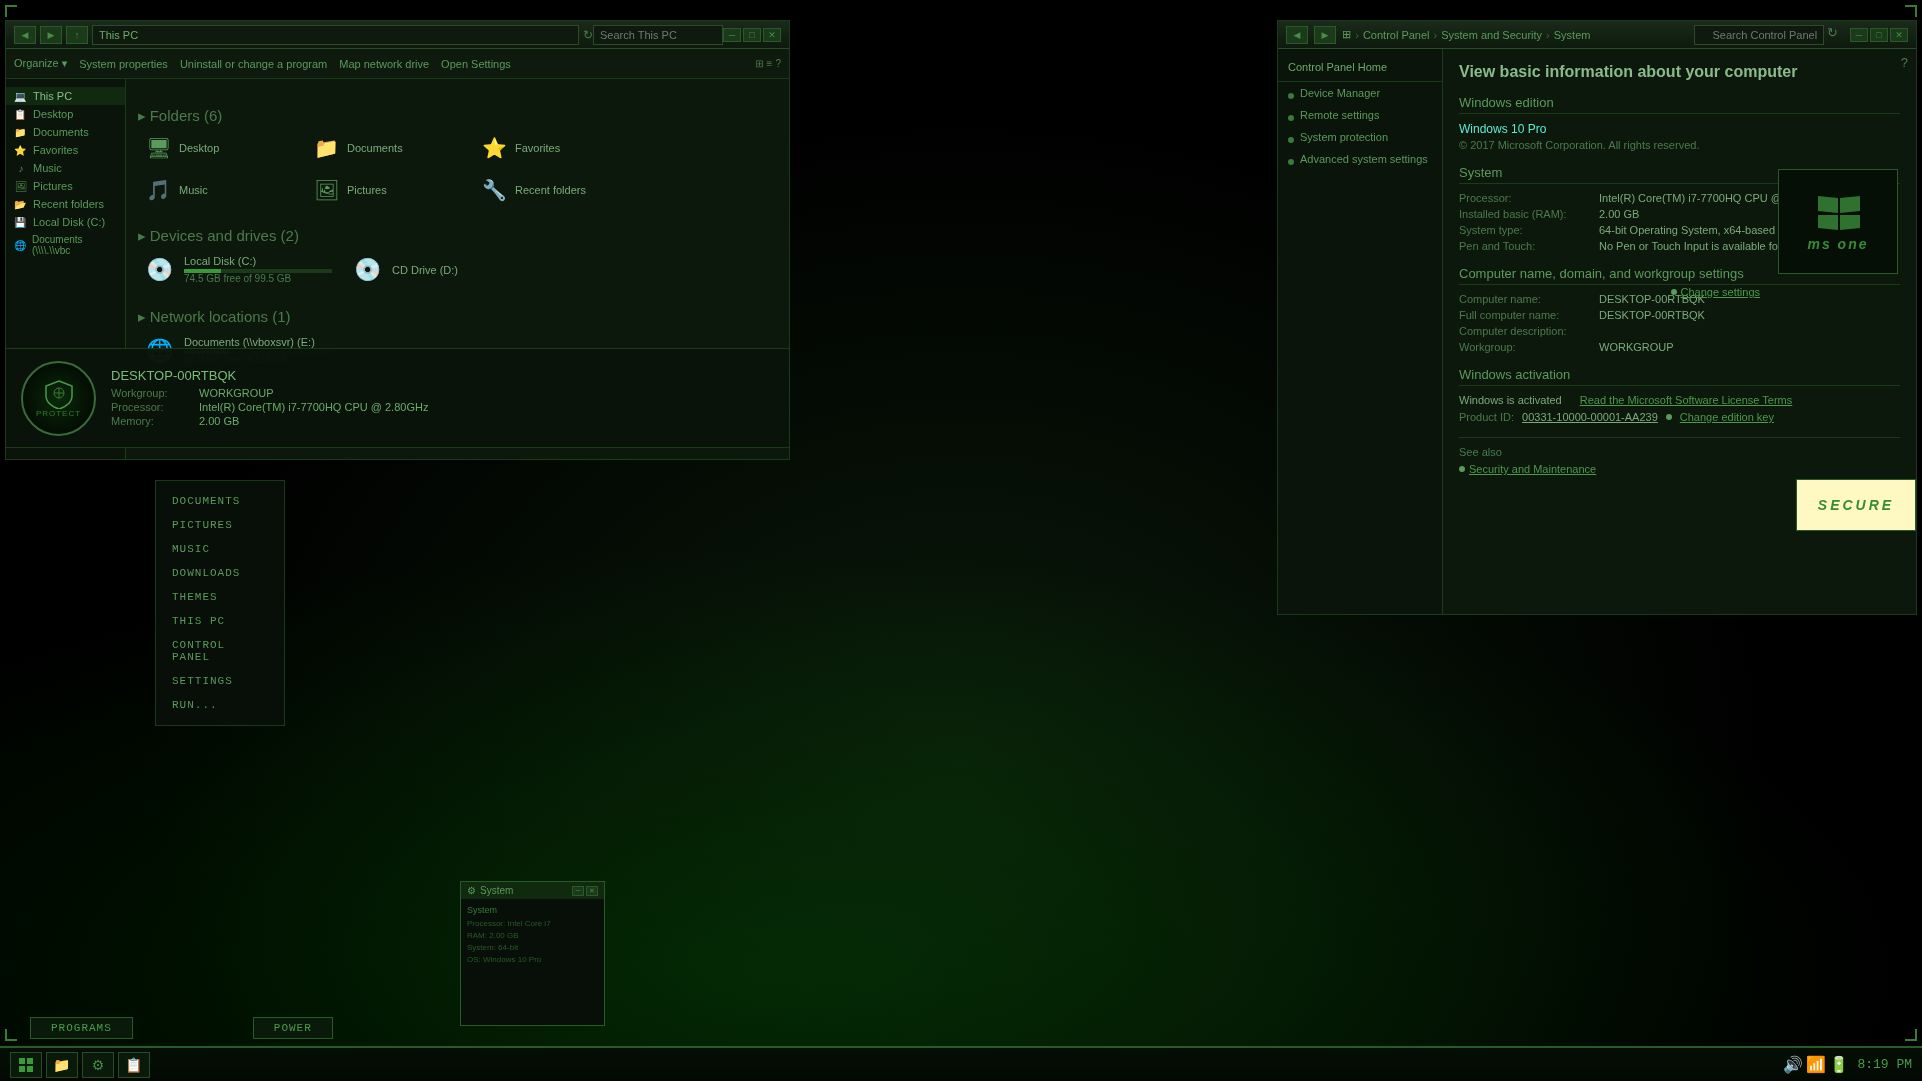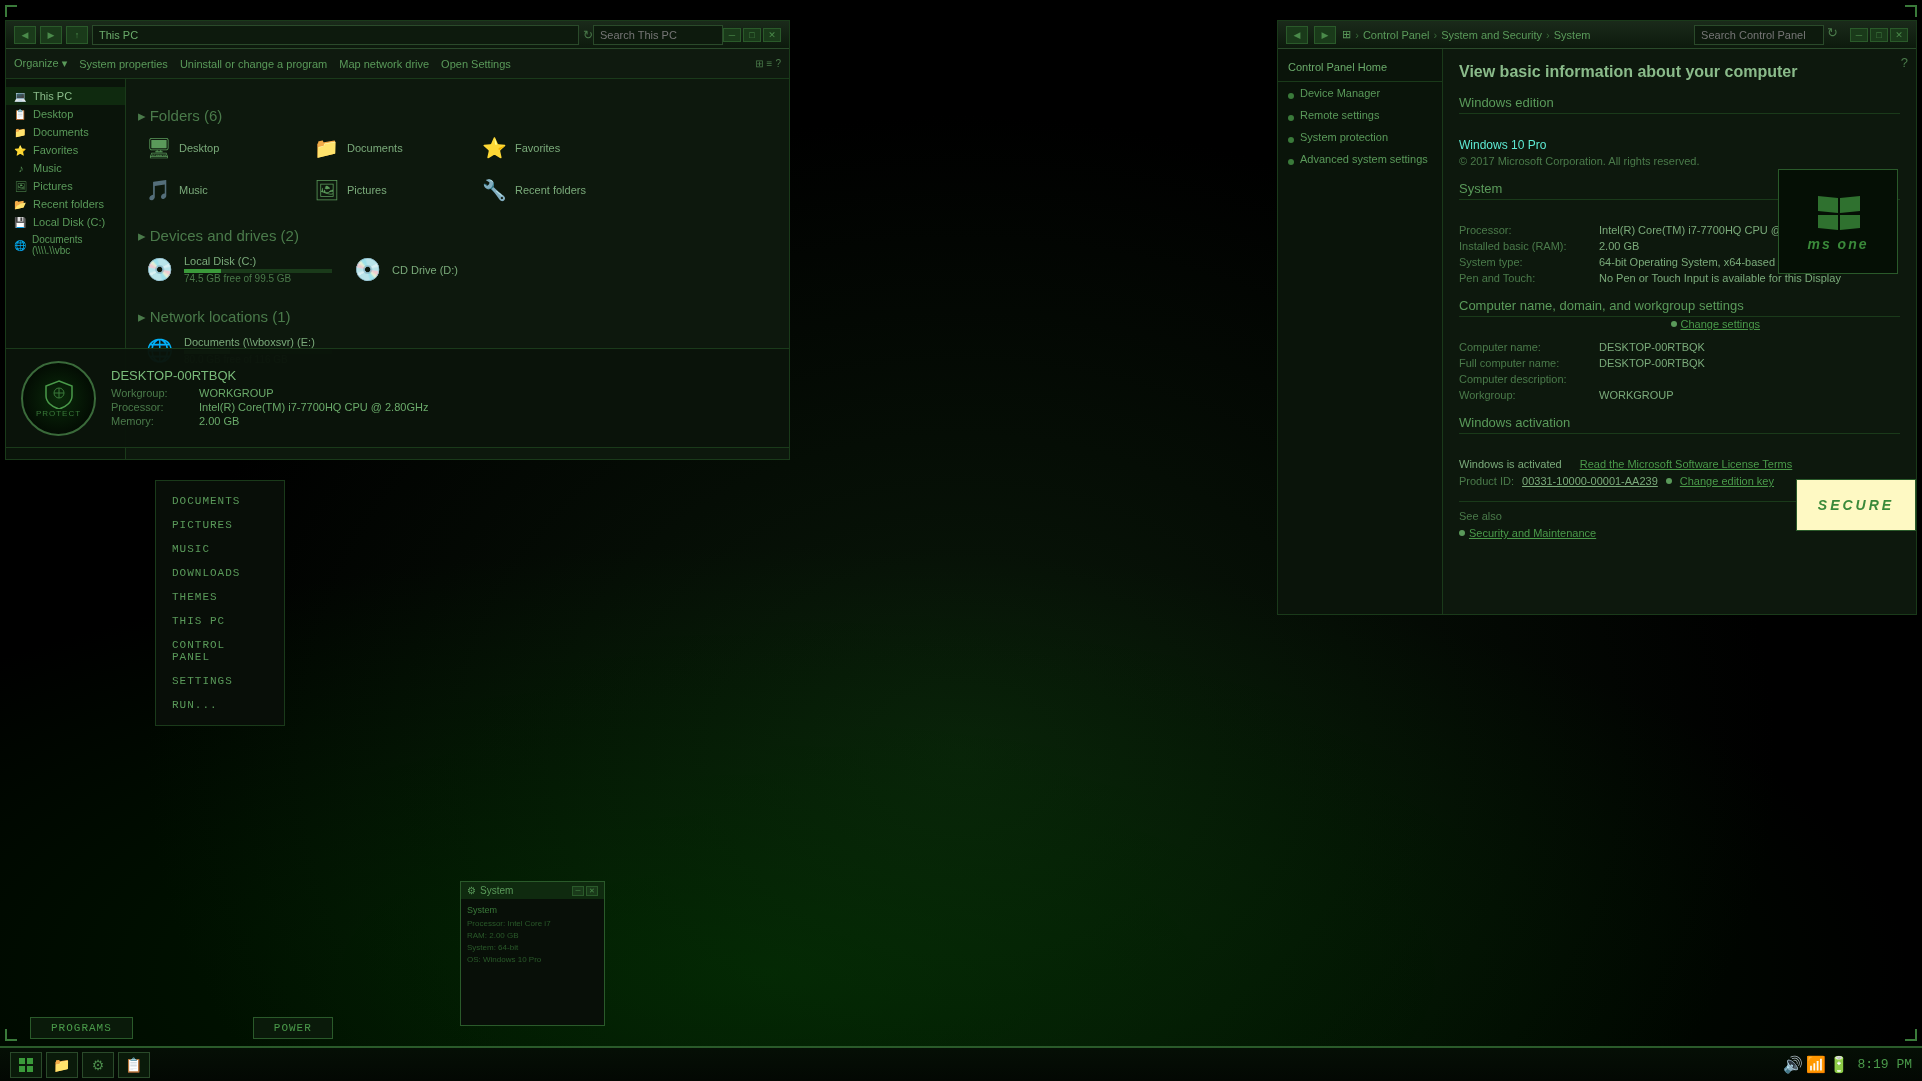--- a/index.html
+++ b/index.html
@@ -359,21 +359,21 @@
       padding-right: 30px;
     }
 
     .cp-section {
       margin-bottom: 14px;
     }
 
     .cp-section-title {
       font-size: 13px;
       color: #5a9a5a;
-      margin-bottom: 24px;
+      margin-bottom: 8px;
       border-bottom: 1px solid #1a3a1a;
       padding-bottom: 3px;
     }
 
     .cp-row {
       display: flex;
       margin-bottom: 4px;
       font-size: 11px;
     }
 
@@ -812,21 +812,21 @@
     <div class="breadcrumb">
       <span style="cursor:pointer; color:#5a9a5a;">⊞</span>
       <span class="breadcrumb-sep">›</span>
       <span style="cursor:pointer;">Control Panel</span>
       <span class="breadcrumb-sep">›</span>
       <span style="cursor:pointer;">System and Security</span>
       <span class="breadcrumb-sep">›</span>
       <span style="cursor:pointer;">System</span>
     </div>
     <div style="margin-left:auto; display:flex; gap:3px;">
-      <input style="width: 130px; background: rgb(13, 26, 13); border: 1px solid rgb(42, 74, 42); color: rgb(106, 170, 106); font-size: 11px; padding: 2px 6px; height: 20px;" placeholder="Search Control Panel">
+      <input style="width: 130px; background: rgb(13, 26, 13); border: 1px solid rgb(42, 74, 42); color: rgb(106, 170, 106); font-size: 11px; padding: 2px 6px; height: 20px; text-align: right;" placeholder="Search Control Panel">
       <span style="color:#4a7a4a; font-size:13px; cursor:pointer;">↻</span>
     </div>
     <div class="window-controls" style="display:flex; gap:2px; margin-left:6px;">
       <div class="wc-btn">─</div>
       <div class="wc-btn">□</div>
       <div class="wc-btn">✕</div>
     </div>
   </div>
 
   <div class="cp-body">

